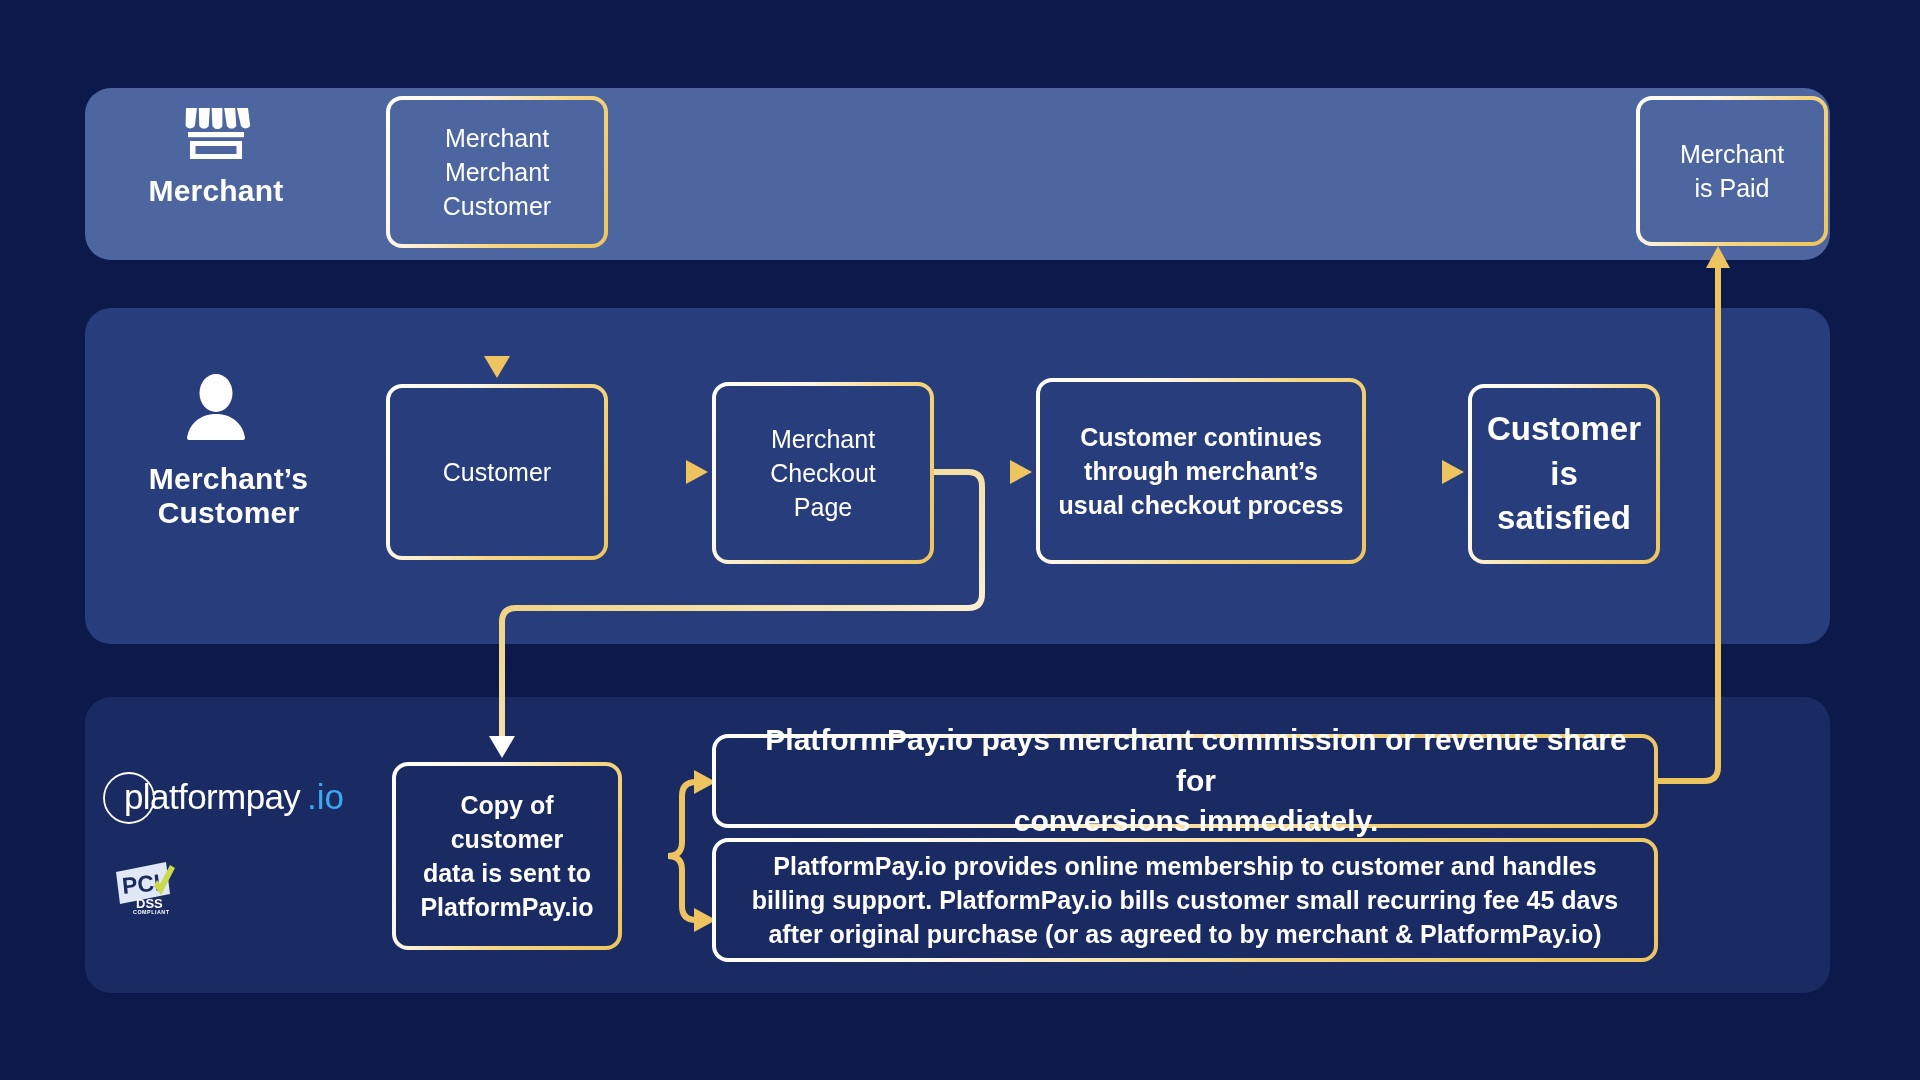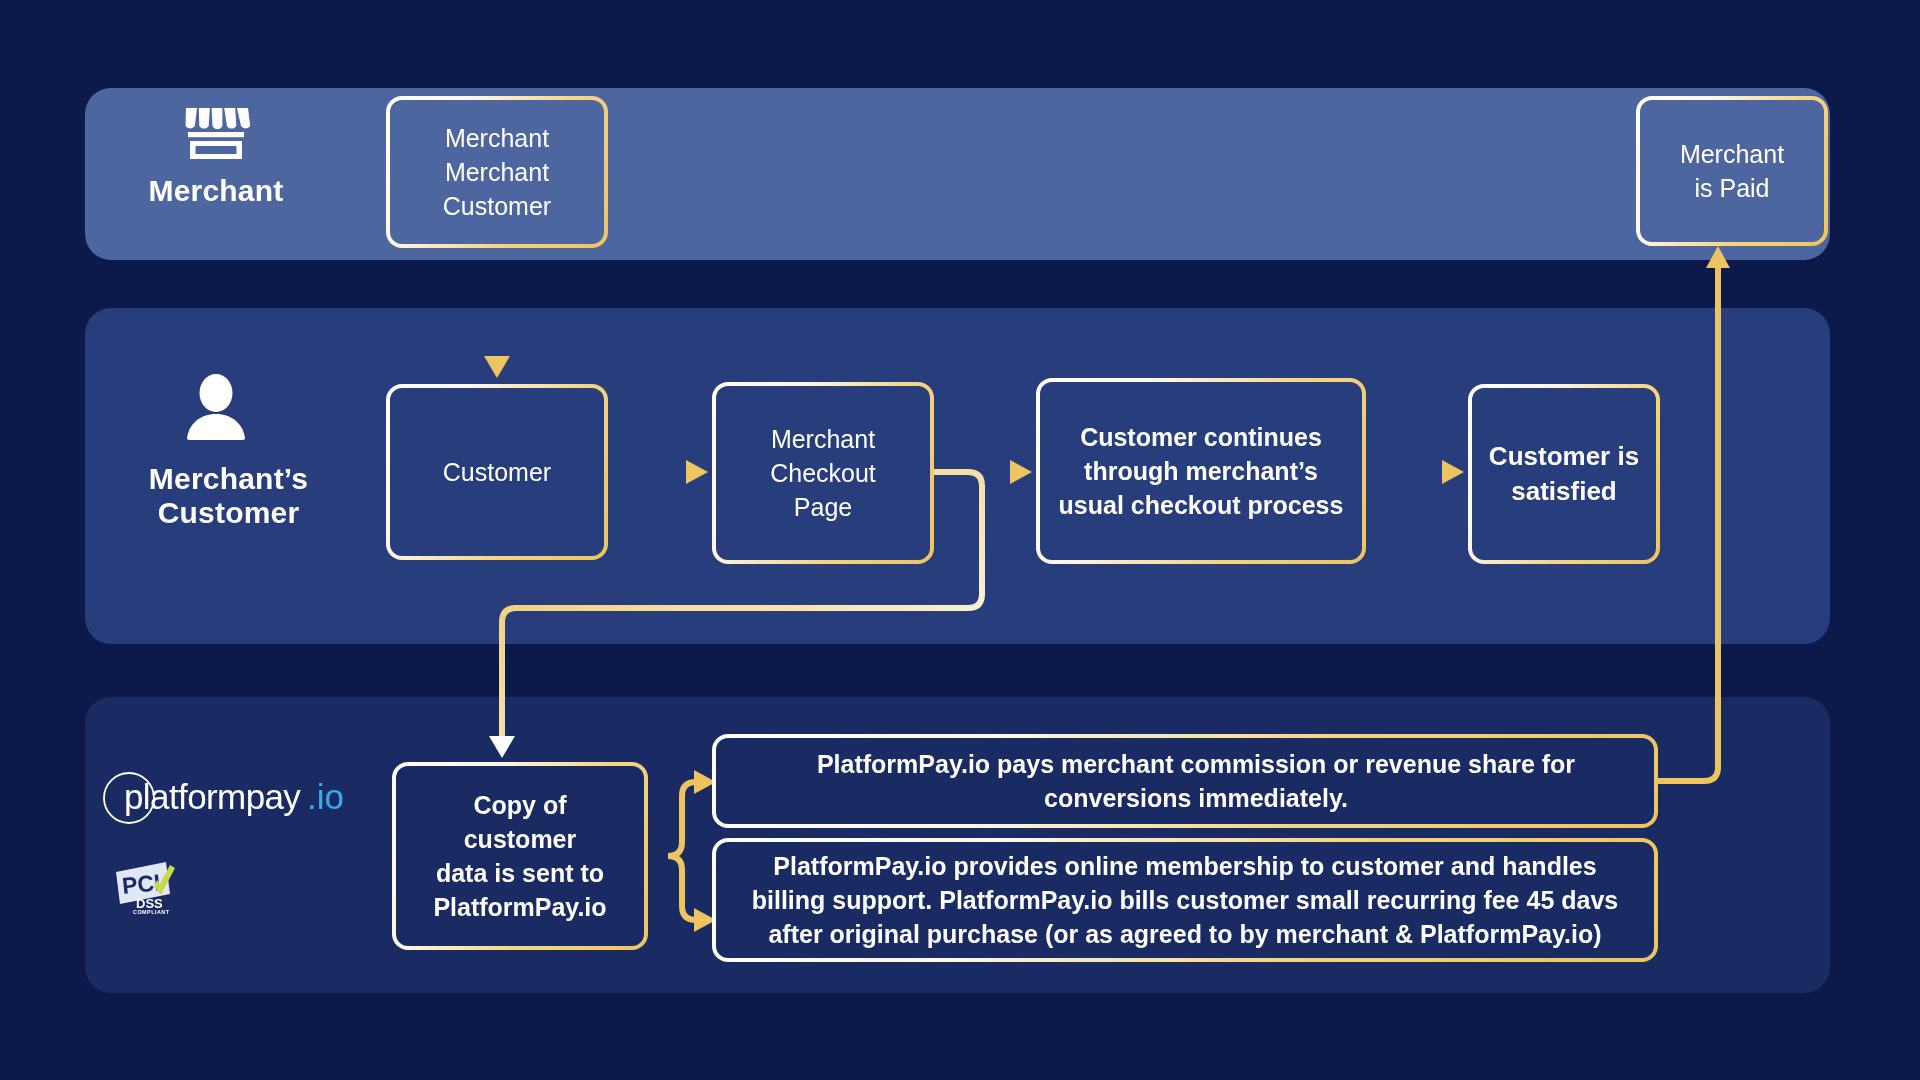--- a/index.html
+++ b/index.html
@@ -69,27 +69,27 @@
   #node-customer { left:386px; top:384px; width:222px; height:176px; }
   #node-customer .inner { font-size:25px; }
 
   #node-checkout { left:712px; top:382px; width:222px; height:182px; }
   #node-checkout .inner { font-size:25px; line-height:1.36; }
 
   #node-continues { left:1036px; top:378px; width:330px; height:186px; }
   #node-continues .inner { font-size:25px; line-height:1.36; }
 
   #node-satisfied { left:1468px; top:384px; width:192px; height:180px; }
-  #node-satisfied .inner { font-size:26px; line-height:1.36; }
-
-  #node-copydata { left:392px; top:762px; width:256px; height:188px; }
+  #node-satisfied .inner { font-size:33px; line-height:1.36; }
+
+  #node-copydata { left:392px; top:762px; width:230px; height:188px; }
   #node-copydata .inner { font-size:25px; line-height:1.36; }
 
   #node-commission { left:712px; top:734px; width:946px; height:94px; }
-  #node-commission .inner { font-size:25px; line-height:1.36;padding-left:32px; }
+  #node-commission .inner { font-size:30px; line-height:1.36;padding-left:32px; }
 
   #node-membership { left:712px; top:838px; width:946px; height:124px; }
   #node-membership .inner { font-size:25px; line-height:1.36;text-align:center; }
 
   
   #wires { position:absolute; left:0; top:0; width:1920px; height:1080px;
            pointer-events:none; }
 </style>
 </head>
 <body>

